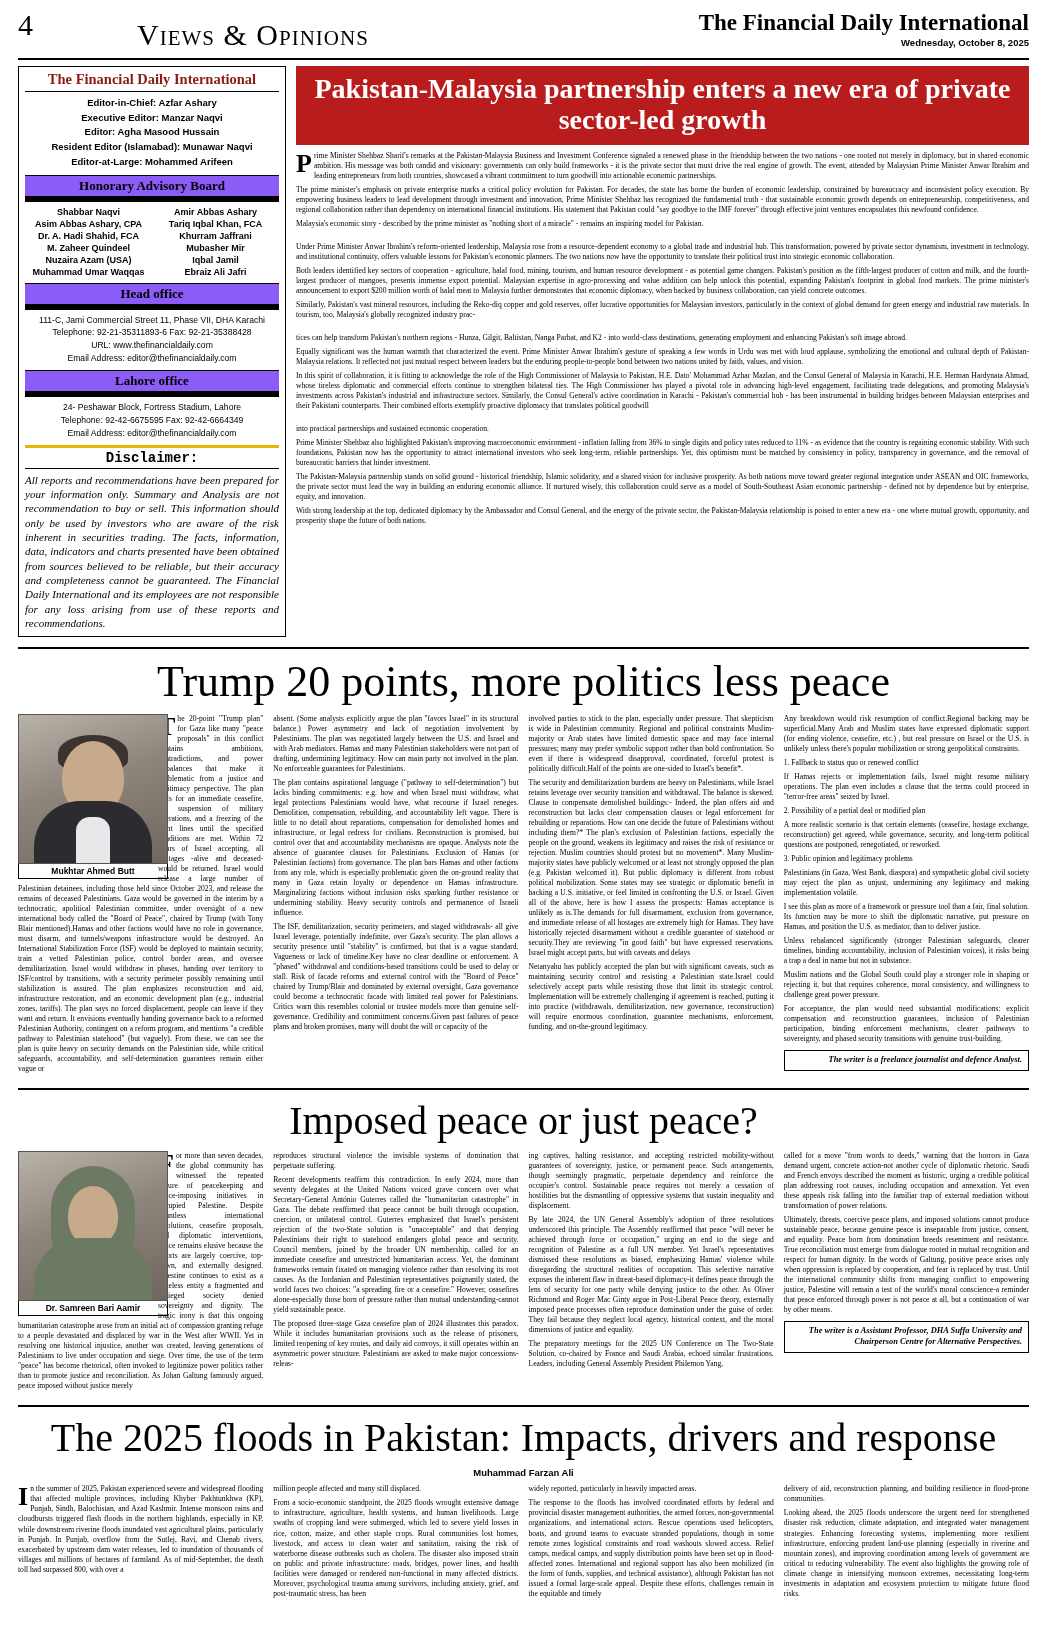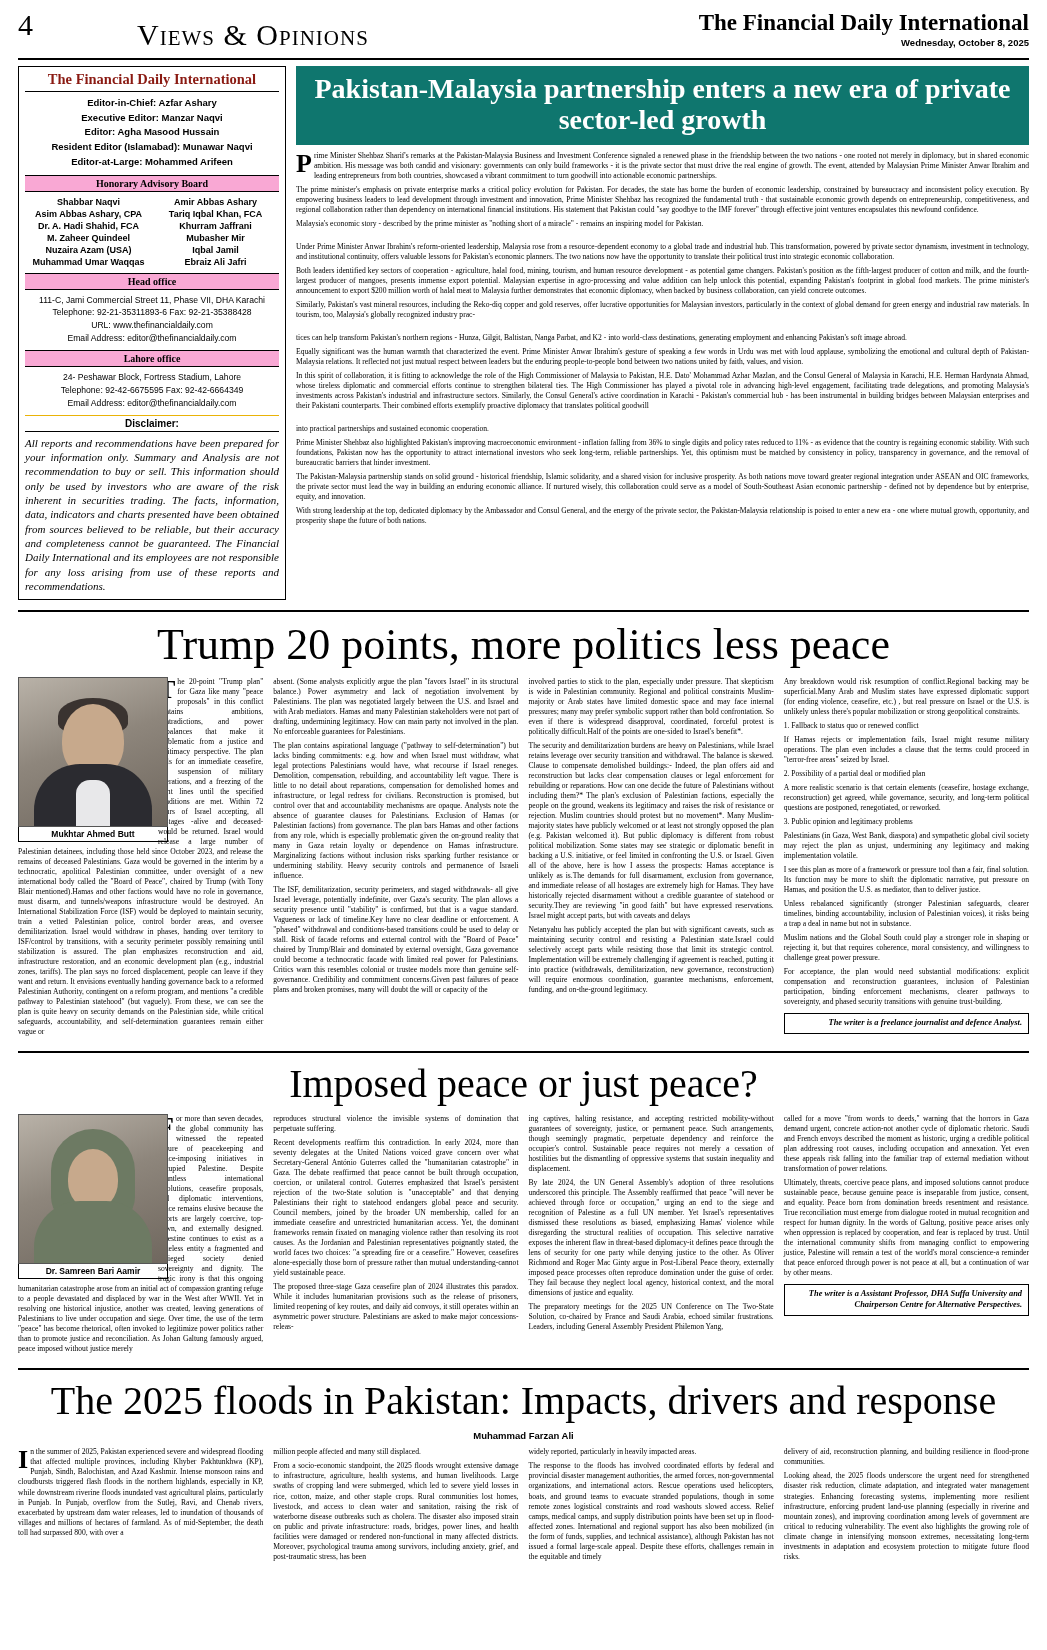--- a/index.html
+++ b/index.html
@@ -75,66 +75,66 @@
     font-family:"Liberation Serif", serif;
     font-size:14.5px;
     font-weight:bold;
     color:#8a1a12;
     border-bottom:1px solid #000;
     padding-bottom:3px;
     margin-bottom:4px;
   }
   .imprint .staff{font-size:9.5px;font-weight:bold;line-height:1.55;}
   .band{
-    background:#f9a8d4;
-    font-family:"Liberation Serif", serif;
-    font-weight:bold;
-    font-size:10px;
+    background:#8b5cf6;
+    font-family:"Liberation Serif", serif;
+    font-weight:bold;
+    font-size:13px;
     padding:2px 0;
     margin:5px 0 4px 0;
     border-top:1px solid #000;
-    border-bottom:1px solid #000000;
+    border-bottom:6px solid #000000;
   }
   .adv-table{
     width:100%;
     border-collapse:collapse;
     font-size:9px;
     font-weight:bold;
   }
   .adv-table td{
     padding:1px 2px;
     text-align:center;
     width:50%;
   }
   .office{
     font-size:8.6px;
     line-height:1.5;
     margin-top:2px;
     text-align:center;
   }
   .disclaimer-title{
-    font-family:Liberation Sans, sans-serif;
-    font-weight:bold;
-    font-size:10px;
-    border-top:1px solid #eab308;
+    font-family:Liberation Mono, monospace;
+    font-weight:bold;
+    font-size:14px;
+    border-top:3px solid #eab308;
     border-bottom:1px solid #000;
     margin:5px 0 4px 0;
     padding:2px 0;
   }
   .disclaimer-text{
     font-family:"Liberation Serif", serif;
     font-style:italic;
     font-size:11px;
     line-height:1.3;
     text-align:justify;
   }
 
   .lead{flex:1;}
   .lead-head{
-    background:#0f766e;
+    background:#b91c1c;
     color:#fff;
     font-family:"Liberation Serif", serif;
     font-weight:bold;
     font-size:28px;
     line-height:1.12;
     text-align:center;
     padding:7px 10px 9px 10px;
   }
   .cols-4{
     display:flex;

